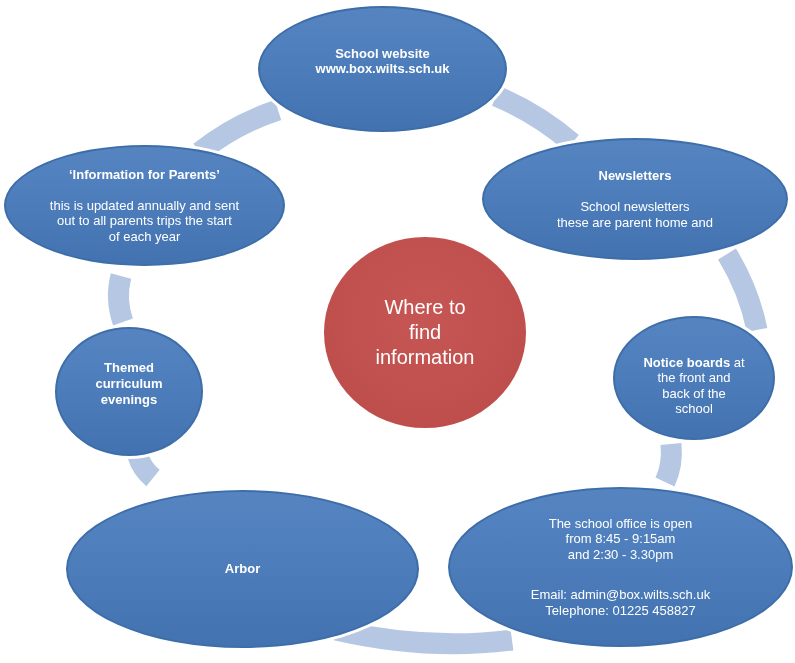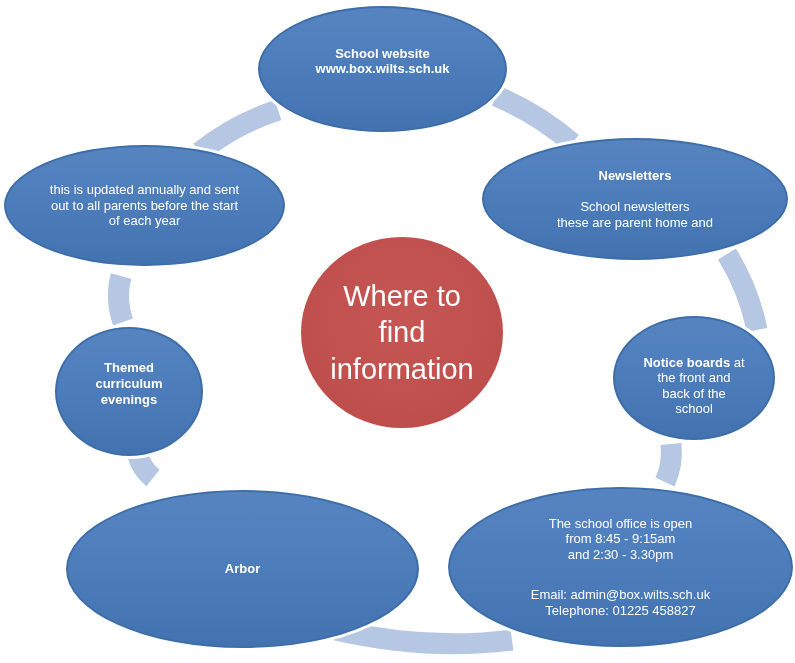--- a/index.html
+++ b/index.html
@@ -20,26 +20,26 @@
     font-size:13px; line-height:1.2;
     box-sizing:border-box;
   }
   .node .txt { white-space:pre-line; padding:4px 10px; }
   .t { font-weight:bold; display:block; }
   .b { display:block; }
   .inline { display:inline; }
   .gap { margin-top:9px; }
   #center-circle {
     position:absolute; z-index:3;
-    left:301px; top:237px; width:202px; height:191px;
+    left:324px; top:237px; width:202px; height:191px;
     border-radius:50%;
     background:radial-gradient(circle at 50% 42%, #c65653 0%, #c0504d 60%, #ba4a48 100%);
     display:flex; align-items:center; justify-content:center;
     text-align:center; color:#ffffff;
-    font-size:29px; line-height:1.25;
+    font-size:20px; line-height:1.25;
   }
   #center-circle .txt { white-space:pre-line; }
   
   #node-website     { left:258px; top:6px;   width:249px; height:126px; }
   #node-info        { left:4px;   top:145px; width:281px; height:121px; }
   #node-newsletters { left:482px; top:138px; width:306px; height:122px; }
   #node-themed      { left:55px;  top:327px; width:148px; height:129px; }
   #node-notice      { left:613px; top:316px; width:162px; height:124px; }
   #node-arbor       { left:66px;  top:490px; width:353px; height:158px; }
   #node-office      { left:448px; top:487px; width:345px; height:160px;justify-content:center; }
@@ -64,22 +64,23 @@
   <div class="node" id="node-website">
     <div class="txt">
       <span class="t">School website
 www.box.wilts.sch.uk</span>
       <span class="b"></span>
     </div>
   </div>
 
   <div class="node" id="node-info">
     <div class="txt">
+      <span class="t">‘Information for Parents’</span>
       <span class="b">this is updated annually and sent
-out to all parents before the start
+out to all parents trips the start
 of each year</span>
     </div>
   </div>
 
   <div class="node" id="node-newsletters">
     <div class="txt">
       <span class="t">Newsletters</span>
       <span class="b">School newsletters
 these are parent home and</span>
     </div>

